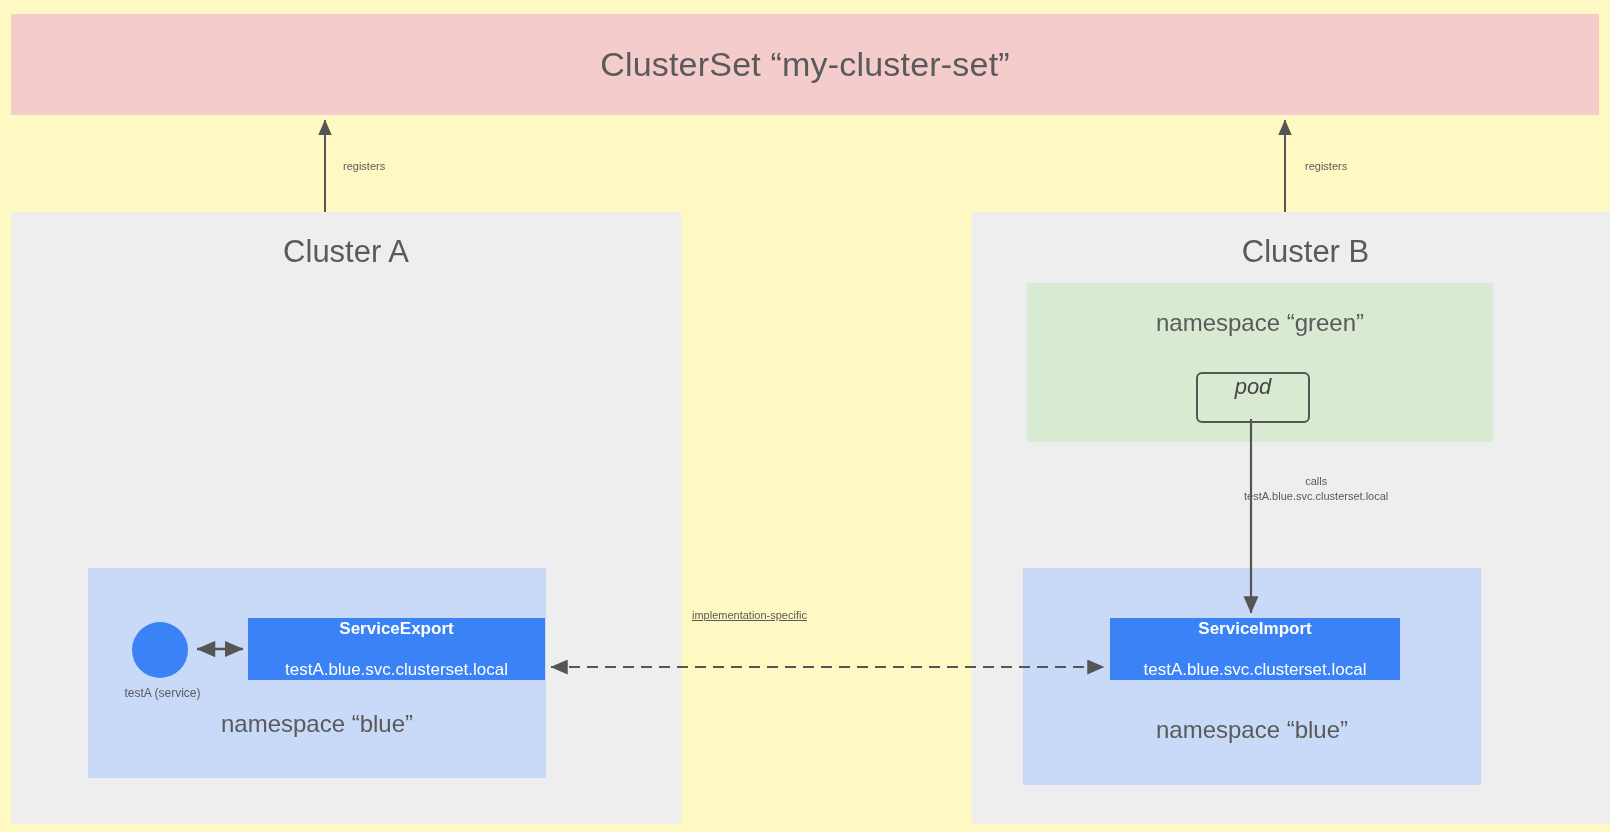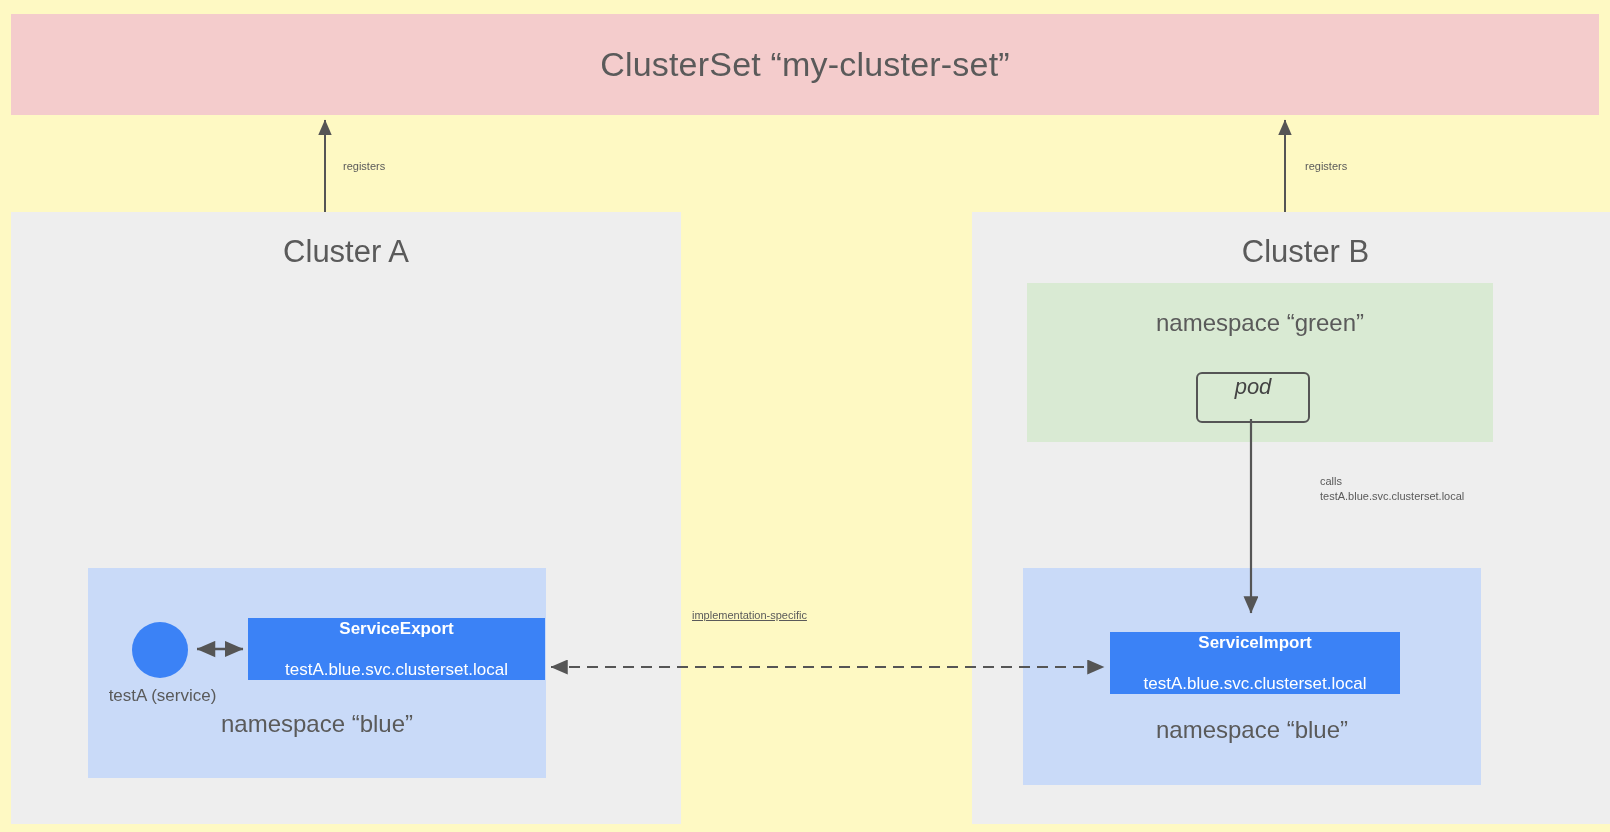--- a/index.html
+++ b/index.html
@@ -114,38 +114,38 @@
     height: 56px;
     border-radius: 50%;
     background: #3b82f6;
   }
   .svc-circle-label {
     position: absolute;
     left: 95px;
     top: 686px;
     width: 135px;
     text-align: center;
-    font-size: 17px;
+    font-size: 12px;
     color: #5a5a5a;
     white-space: nowrap;
   }
 
   
   .resource-box {
     position: absolute;
     background: #3b82f6;
     color: #ffffff;
     display: flex;
     flex-direction: column;
     align-items: center;
     justify-content: space-between;
     line-height: 1.25;
   }
   #service-export-box { left: 248px;  top: 618px; width: 297px; height: 62px; }
-  #service-import-box { left: 1110px; top: 632px; width: 290px; height: 62px; }
+  #service-import-box { left: 1110px; top: 618px; width: 290px; height: 62px; }
   .resource-title {
     font-size: 17px;
     font-weight: bold;
     white-space: nowrap;
   }
   .resource-fqdn {
     font-size: 17px;
     white-space: nowrap;
   }
 
@@ -163,23 +163,23 @@
   .edge-label {
     position: absolute;
     font-size: 11px;
     color: #5a5a5a;
     white-space: nowrap;
   }
   #registers-left-label  { left: 343px;  top: 160px; }
   #registers-right-label { left: 1305px; top: 160px; }
   #impl-specific-label   { left: 692px;  top: 609px; text-decoration: underline; }
   #calls-label {
-    left: 1320px;
+    left: 1244px;
     top: 474px;
-    text-align: left;
+    text-align: center;
     line-height: 1.35;
   }
   #calls-label .calls-line1 { display: block; }
   #calls-label .calls-line2 { display: block; }
 </style>
 </head>
 <body>
 
 <div id="canvas">
 

